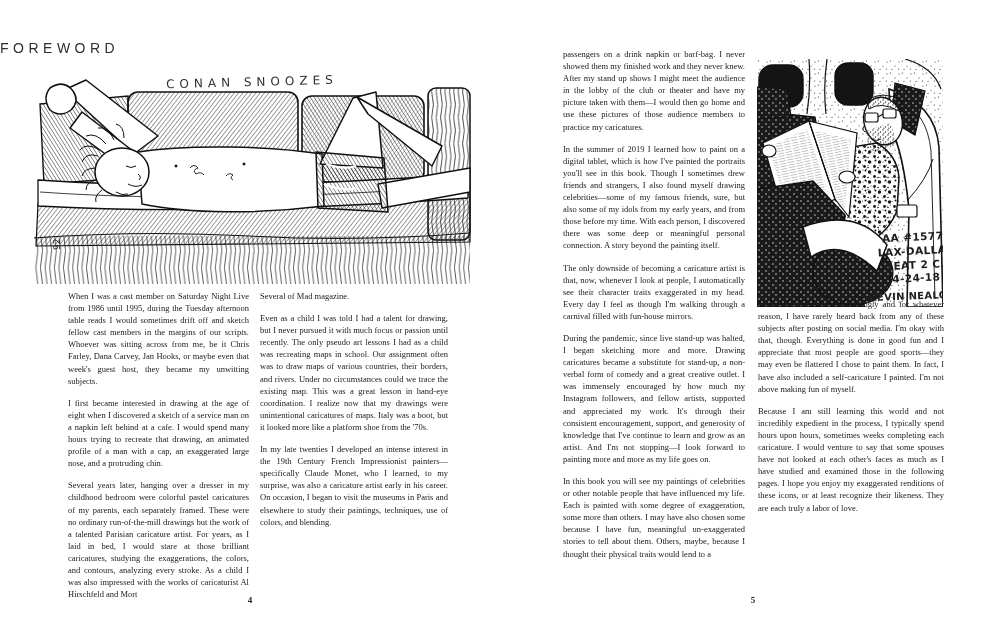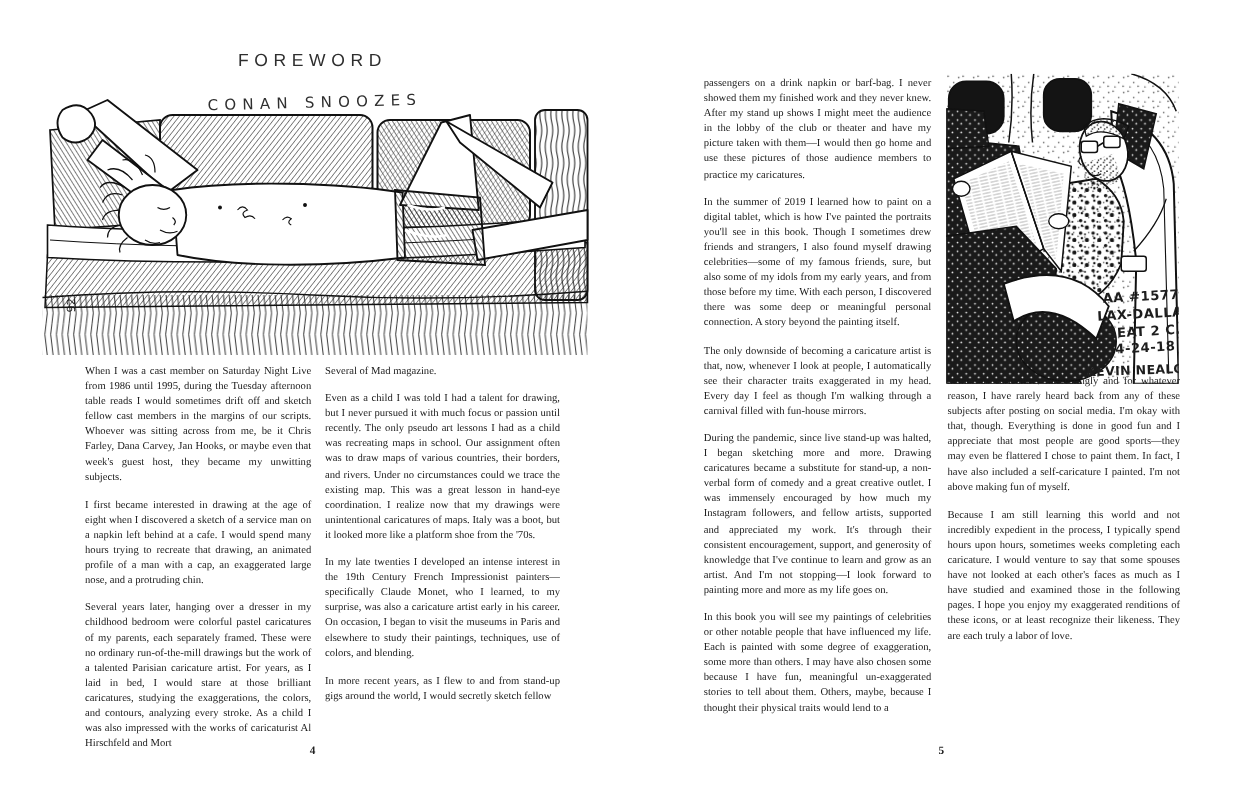--- a/index.html
+++ b/index.html
@@ -2,21 +2,21 @@
 <html><head>
 <meta charset="utf-8">
 <style>
   html,body { margin:0; padding:0; background:#ffffff; }
   .spread {
     position:relative; width:1000px; height:643px; background:#ffffff;
     font-family:"Liberation Serif", serif; color:#1b1b1b; overflow:hidden;
   }
   .page-title {
     position:absolute; left:0; top:40px; width:500px; margin:0;
-    text-align:center; font-family:"Liberation Sans", sans-serif;
+    font-family:"Liberation Sans", sans-serif;
     font-size:14px; font-weight:normal; letter-spacing:4.5px; color:#2e2e2e;
   }
   .fig { position:absolute; }
   .fig svg { display:block; }
   .col {
     position:absolute; font-size:8.5px; line-height:12.1px; text-align:justify;
     color:#191919;
   }
   .col p { margin:0 0 10px 0; }
   .col p:last-child { margin-bottom:0; }
@@ -124,25 +124,24 @@
 
   <div class="col" style="left:68px; top:290px; width:181px;">
     <p>When I was a cast member on Saturday Night Live from 1986 until 1995, during the Tuesday afternoon table reads I would sometimes drift off and sketch fellow cast members in the margins of our scripts. Whoever was sitting across from me, be it Chris Farley, Dana Carvey, Jan Hooks, or maybe even that week's guest host, they became my unwitting subjects.</p>
     <p>I first became interested in drawing at the age of eight when I discovered a sketch of a service man on a napkin left behind at a cafe. I would spend many hours trying to recreate that drawing, an animated profile of a man with a cap, an exaggerated large nose, and a protruding chin.</p>
     <p>Several years later, hanging over a dresser in my childhood bedroom were colorful pastel caricatures of my parents, each separately framed. These were no ordinary run-of-the-mill drawings but the work of a talented Parisian caricature artist. For years, as I laid in bed, I would stare at those brilliant caricatures, studying the exaggerations, the colors, and contours, analyzing every stroke. As a child I was also impressed with the works of caricaturist Al Hirschfeld and Mort</p>
   </div>
   <div class="col" style="left:260px; top:290px; width:188px;">
     <p>Several of Mad magazine.</p>
     <p>Even as a child I was told I had a talent for drawing, but I never pursued it with much focus or passion until recently. The only pseudo art lessons I had as a child was recreating maps in school. Our assignment often was to draw maps of various countries, their borders, and rivers. Under no circumstances could we trace the existing map. This was a great lesson in hand-eye coordination. I realize now that my drawings were unintentional caricatures of maps. Italy was a boot, but it looked more like a platform shoe from the '70s.</p>
     <p>In my late twenties I developed an intense interest in the 19th Century French Impressionist painters—specifically Claude Monet, who I learned, to my surprise, was also a caricature artist early in his career. On occasion, I began to visit the museums in Paris and elsewhere to study their paintings, techniques, use of colors, and blending.</p>
-    <p>In more recent years, as I flew to and from stand-up gigs around the world, I would secretly sketch fellow</p>
   </div>
   <div class="folio folio-left">4</div>
 
-  <div class="col" style="left:563px; top:60px; width:182px;">
+  <div class="col" style="left:563px; top:48px; width:182px;">
     <p>passengers on a drink napkin or barf-bag. I never showed them my finished work and they never knew. After my stand up shows I might meet the audience in the lobby of the club or theater and have my picture taken with them—I would then go home and use these pictures of those audience members to practice my caricatures.</p>
     <p>In the summer of 2019 I learned how to paint on a digital tablet, which is how I've painted the portraits you'll see in this book. Though I sometimes drew friends and strangers, I also found myself drawing celebrities—some of my famous friends, sure, but also some of my idols from my early years, and from those before my time. With each person, I discovered there was some deep or meaningful personal connection. A story beyond the painting itself.</p>
     <p>The only downside of becoming a caricature artist is that, now, whenever I look at people, I automatically see their character traits exaggerated in my head. Every day I feel as though I'm walking through a carnival filled with fun-house mirrors.</p>
     <p>During the pandemic, since live stand-up was halted, I began sketching more and more. Drawing caricatures became a substitute for stand-up, a non-verbal form of comedy and a great creative outlet. I was immensely encouraged by how much my Instagram followers, and fellow artists, supported and appreciated my work. It's through their consistent encouragement, support, and generosity of knowledge that I've continue to learn and grow as an artist. And I'm not stopping—I look forward to painting more and more as my life goes on.</p>
     <p>In this book you will see my paintings of celebrities or other notable people that have influenced my life. Each is painted with some degree of exaggeration, some more than others. I may have also chosen some because I have fun, meaningful un-exaggerated stories to tell about them. Others, maybe, because I thought their physical traits would lend to a</p>
   </div>
 
   <div class="fig" style="left:757px; top:59px; width:186px; height:248px;">
     <svg width="186" height="248" viewBox="0 0 186 248">
       <defs>

